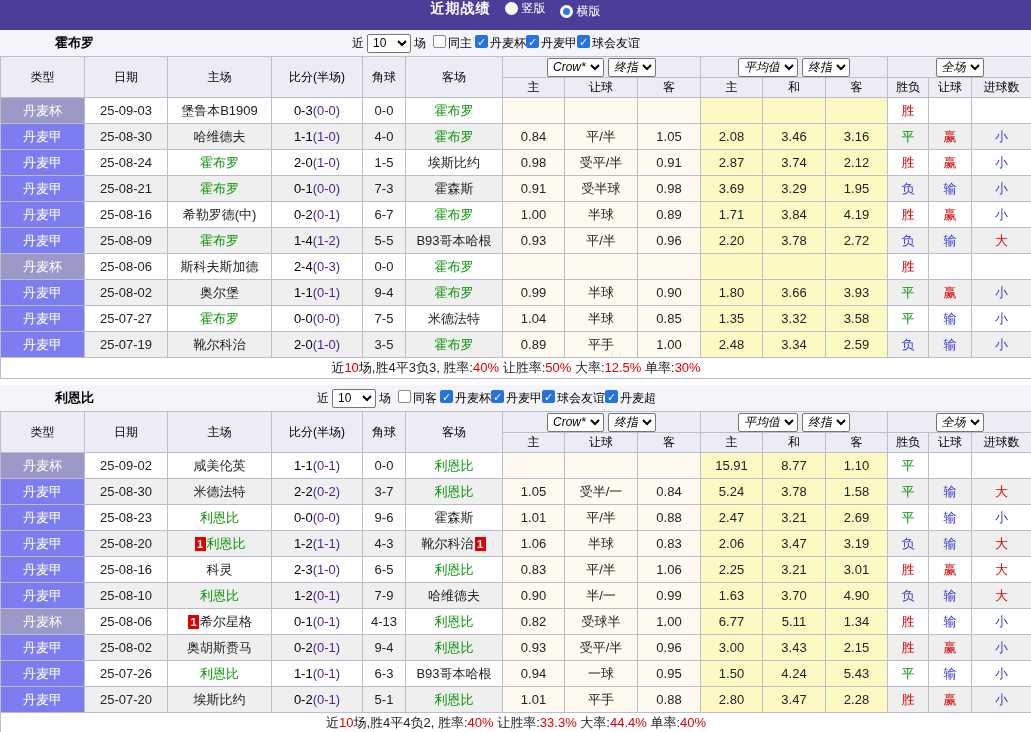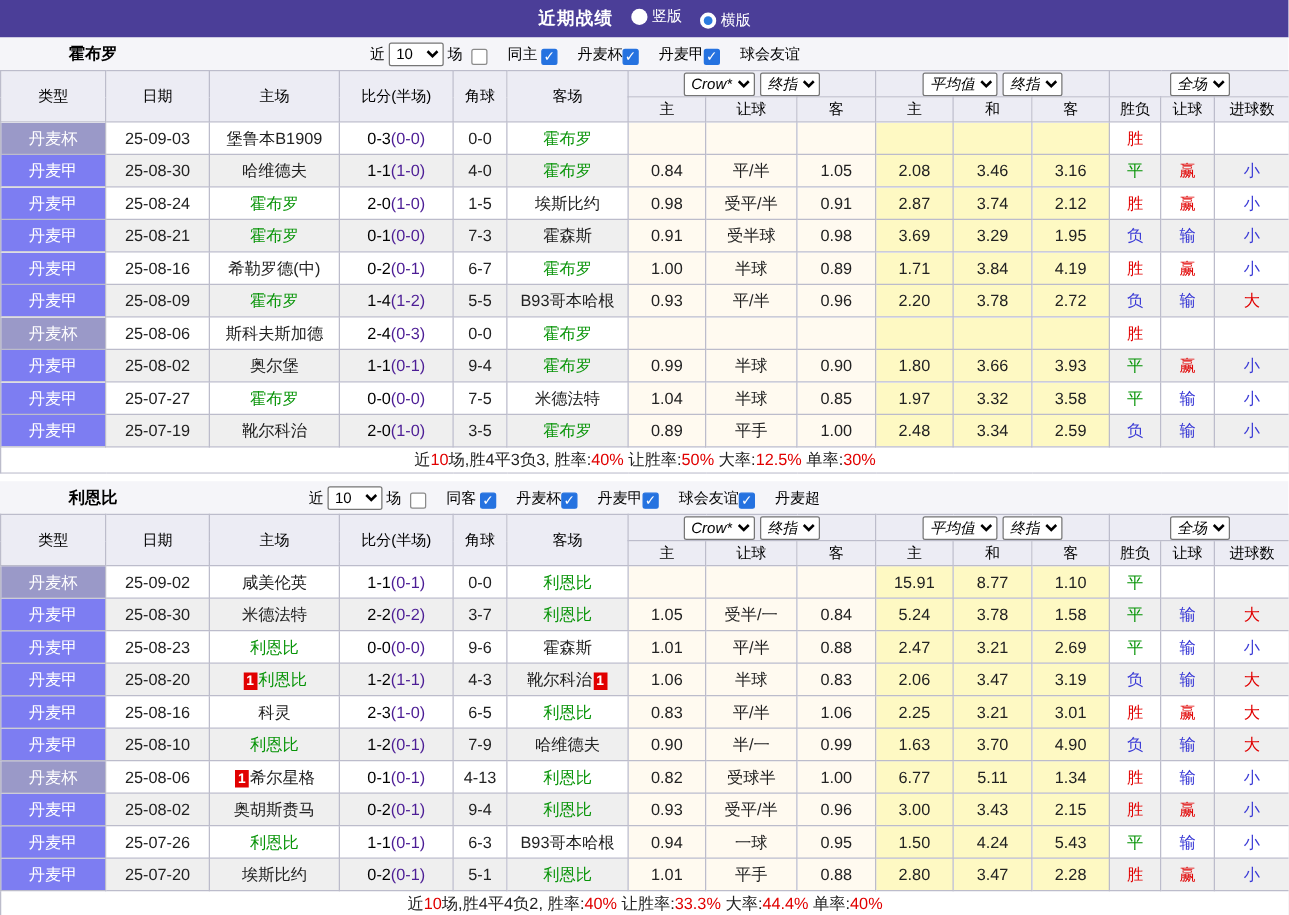--- a/index.html
+++ b/index.html
@@ -1,35 +1,35 @@
 <!DOCTYPE html>
 <html><head>
 <meta charset="utf-8">
 <style>
   html,body{margin:0;padding:0;background:#fff;}
   body{font-family:"Liberation Sans","DejaVu Sans",sans-serif;}
   .page{width:1031px;height:732px;background:#fff;overflow:hidden;}
 
   
-  .topbar{height:30px;background:#4b3e98;display:flex;align-items:center;justify-content:center;color:#fff;}
+  .topbar{height:30px;background:#4b3e98;display:flex;justify-content:center;color:#fff;}
   .topbar .title{font-weight:bold;font-size:14px;letter-spacing:1px;}
   .radio-opt{display:inline-flex;align-items:center;gap:4px;font-size:12px;margin-left:14px;cursor:pointer;}
   .radio-circle{width:13px;height:13px;border-radius:50%;background:#fff;display:inline-flex;align-items:center;justify-content:center;}
   .radio-circle .dot{width:7px;height:7px;border-radius:50%;background:#2b7bdf;display:none;}
   .radio-opt.checked .radio-circle .dot{display:block;}
 
   
   .section-title{height:26px;display:flex;align-items:center;background:#f5f5f9;font-size:13px;color:#000;}
   .team-name{margin-left:55px;font-weight:bold;}
   .filters{margin-left:auto;display:flex;align-items:center;gap:3px;font-size:12px;white-space:nowrap;}
   .sec-0 .filters{margin-right:391px;}
   .sec-1 .filters{margin-right:375px;}
   select{font-size:12px;height:19px;border:1px solid #767676;background:#fff;border-radius:2px;padding:0 1px;font-family:inherit;}
   .near-select{width:44px;}
-  .cb-label{display:inline-flex;align-items:flex-end;gap:16px;cursor:pointer;margin-left:4px;}
+  .cb-label{display:inline-flex;align-items:flex-start;gap:2px;cursor:pointer;margin-left:4px;}
   .cbx{width:13px;height:13px;border:1px solid #8a8a8a;background:#fff;display:inline-block;border-radius:2px;box-sizing:border-box;font-size:11px;line-height:12px;text-align:center;color:#fff;font-weight:bold;}
   .cbx.checked{background:#2572e0;border-color:#2572e0;}
 
   
   table{border-collapse:collapse;table-layout:fixed;width:1031px;}
   th,td{border:1px solid #bcbccb;overflow:hidden;white-space:nowrap;text-align:center;padding:0;}
   thead th{background:#ececf4;font-weight:normal;font-size:12px;height:19px;color:#000;}
   thead tr.sel-row th{height:20px;}
   thead select{margin:0 2px;font-style:italic;}
   tbody td{height:25px;font-size:13px;color:#222;background:#fff;}
@@ -286,21 +286,21 @@
   <tr>
     <td class="type league">丹麦甲</td>
     <td class="date">25-07-27</td>
     <td class="home"><span class="focus">霍布罗</span></td>
     <td class="score"><span class="ft">0-0</span><span class="ht">(0-0)</span></td>
     <td class="corner">7-5</td>
     <td class="away"><span>米德法特</span></td>
     <td class="cream">1.04</td>
     <td class="cream">半球</td>
     <td class="cream">0.85</td>
-    <td class="blue">1.97</td>
+    <td class="blue">1.35</td>
     <td class="blue">3.32</td>
     <td class="blue">3.58</td>
     <td class="res c-g">平</td>
     <td class="res c-b">输</td>
     <td class="res c-b">小</td>
   </tr>
 
   <tr class="alt">
     <td class="type league">丹麦甲</td>
     <td class="date">25-07-19</td>

